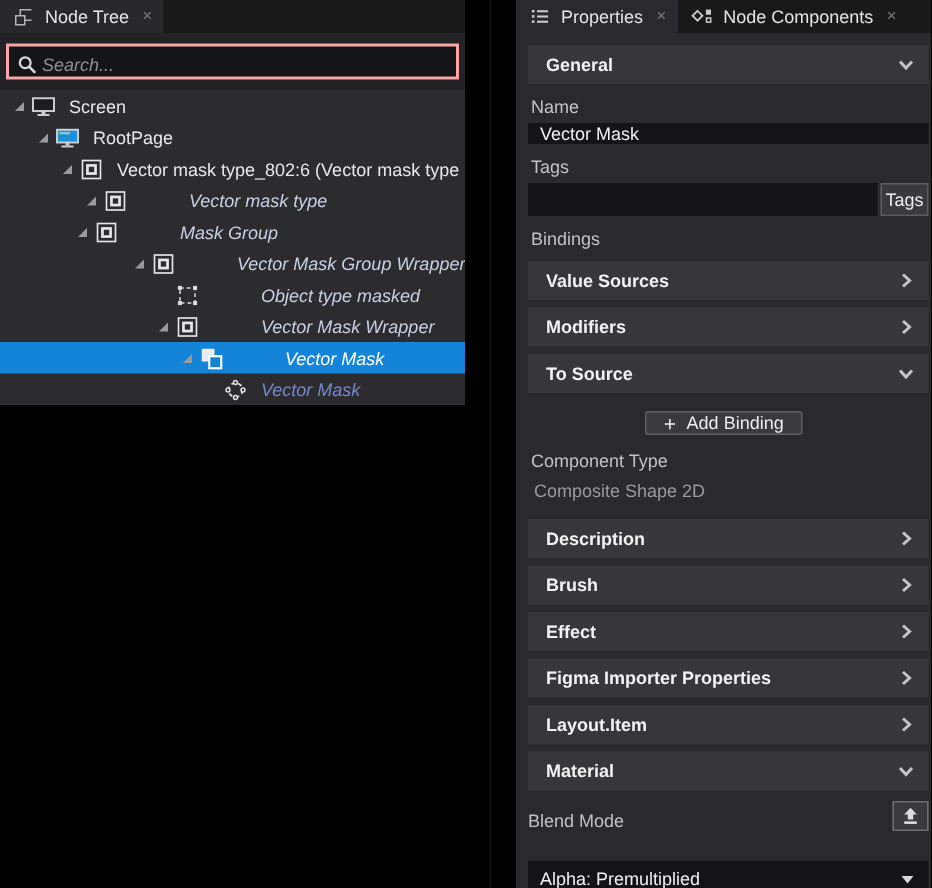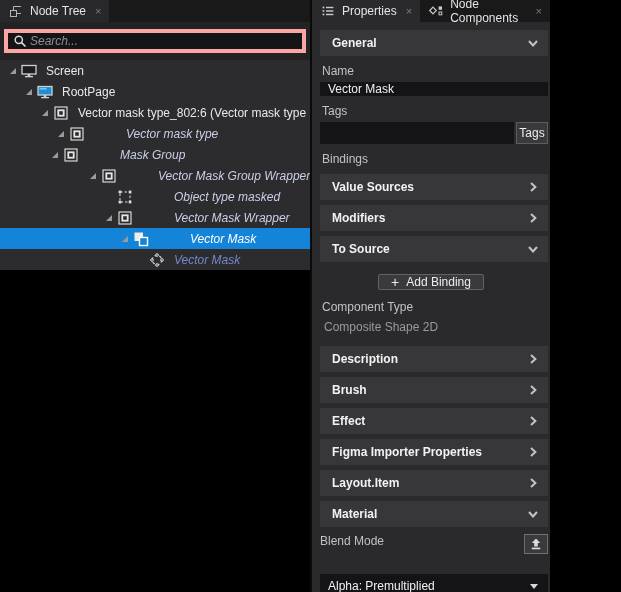--- a/index.html
+++ b/index.html
@@ -1,27 +1,27 @@
 <!DOCTYPE html>
 <html><head>
 <meta charset="utf-8">
 <style>
   html,body{margin:0;padding:0;background:#000;}
-  .app{width:550px;height:592px;display:flex;font-family:"Liberation Sans",sans-serif;
-       font-size:12px;color:#e8e8e8;background:#000;overflow:hidden;position:relative;}
+  .app{width:621px;height:592px;display:flex;font-family:"Liberation Sans",sans-serif;
+       font-size:12px;color:#e8e8e8;background:#000;overflow:hidden;position:relative;gap:16px;}
   
   .left{width:310px;flex:none;display:flex;flex-direction:column;background:#000;}
   .tabbar{height:22px;flex:none;background:#191919;display:flex;align-items:stretch;}
   .tab{display:flex;align-items:center;gap:6px;padding:0 8px;cursor:default;}
   .tab.active{background:#28282a;}
   .right .tab.active{background:#2a2a2c;}
   .tab-label{color:#e4e4e4;}
   .close{color:#7d7d7d;font-size:11px;margin-left:3px;line-height:1;}
   .search-strip{height:38px;flex:none;background:#232325;display:flex;align-items:center;padding:0 4px;}
-  .searchbox{flex:1;height:24px;background:#151517;border:4px solid #fca5a5;box-sizing:border-box;
+  .searchbox{flex:1;height:24px;background:#151517;border:2px solid #fca5a5;box-sizing:border-box;
              display:flex;align-items:flex-end;padding:0 4px;}
   .searchbox input{flex:1;background:transparent;border:none;outline:none;color:#e8e8e8;
                    font:italic 12px "Liberation Sans",sans-serif;}
   .searchbox input::placeholder{color:#8f8f8f;font-style:italic;}
   .tree{height:210px;flex:none;background:#2c2c2e;overflow:hidden;}
   .row{height:21px;display:flex;align-items:center;white-space:nowrap;overflow:hidden;}
   .row.selected{background:#1484d8;}
   .exp{width:14px;height:14px;flex:none;display:flex;align-items:center;justify-content:center;}
   .nicon{width:18px;height:16px;flex:none;display:flex;align-items:center;justify-content:center;}
   .rlabel{margin-left:8px;}
@@ -45,21 +45,21 @@
   .tagrow .tinput{flex:1;margin:0;}
   .tagbtn{width:32px;height:22px;margin-left:2px;background:#3a3a3c;border:1px solid #5c5c5e;
           box-sizing:border-box;display:flex;align-items:center;justify-content:center;color:#ececec;}
   .barlist{display:flex;flex-direction:column;gap:5px;margin-top:4px;}
   .barlist.components{margin-top:12px;}
   .addbtn{margin:12px auto 0;background:#3a3a3c;border:1px solid #616163;border-radius:2px;
           height:24px;display:flex;align-items:center;padding:0 12px;gap:7px;color:#ececec;}
   .addbtn .plus{font-size:14px;line-height:1;color:#ececec;}
   .ctvalue{color:#9a9a9a;margin:2px 0 0 12px;}
   .ctlabel{margin-top:10px;}
-  .blendrow{display:flex;align-items:flex-start;justify-content:space-between;margin:7px 2px 16px 8px;}
+  .blendrow{display:flex;align-items:flex-end;justify-content:space-between;margin:7px 2px 16px 8px;}
   .blendlabel{color:#c2c2c2;}
   .blendbtn{width:24px;height:20px;background:#3a3a3c;border:1px solid #6e6e70;box-sizing:border-box;
             display:flex;align-items:center;justify-content:center;}
   .dropdown{height:23px;flex:none;background:#141416;display:flex;align-items:center;
             padding:0 8px;margin:4px 2px 0 8px;}
   .dropdown .dval{flex:1;color:#f0f0f0;}
   svg{display:block;}
 </style>
 </head>
 <body>

